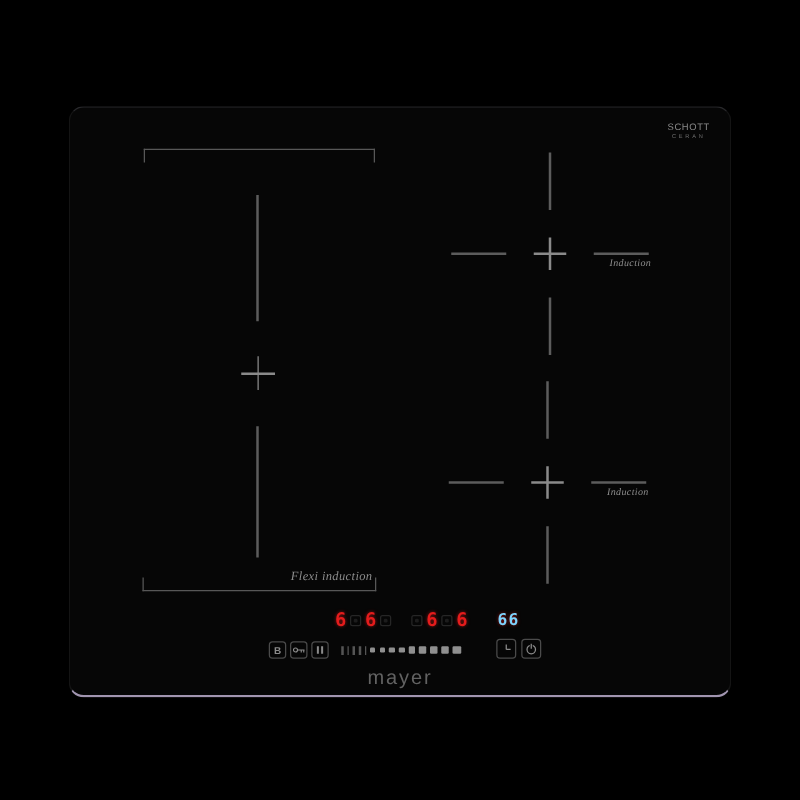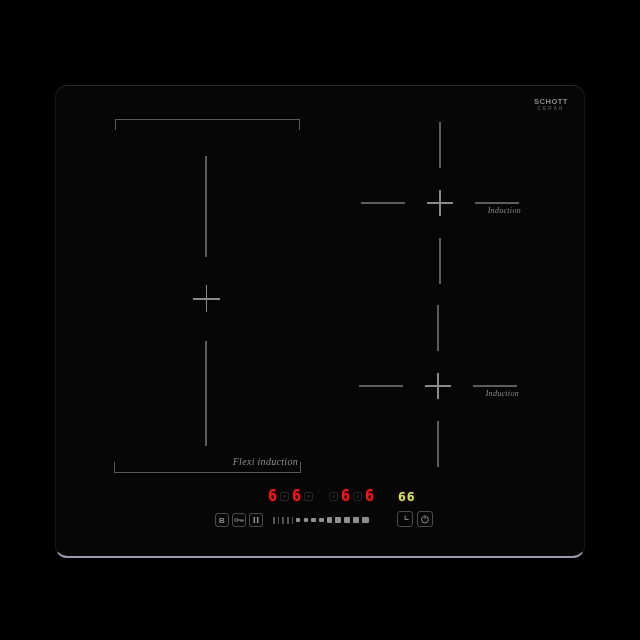--- a/index.html
+++ b/index.html
@@ -12,21 +12,21 @@
     background:#060606;border-radius:12px;
     border-top:1px solid rgba(150,150,160,0.25);
     border-left:1px solid rgba(90,90,95,0.18);
     border-right:1px solid rgba(90,90,95,0.18);
     border-bottom:2px solid rgba(201,186,219,0.8);
     box-sizing:border-box;
   }
   .abs{position:absolute;}
   
   .schott{left:472px;top:12px;width:46px;text-align:center;color:#8b8b8b;}
-  .schott .l1{font-size:7.5px;font-weight:bold;letter-spacing:.5px;line-height:8px;}
+  .schott .l1{font-size:7.5px;font-weight:normal;letter-spacing:.5px;line-height:8px;}
   .schott .l2{font-size:4.5px;letter-spacing:2.2px;line-height:6px;color:#6f6f6f;}
   
   .mark{background:#5c5c5c;}
   .plusmark{background:#8a8a8a;}
   .bracket-top{border-top:1.5px solid #575757;border-left:1.5px solid #575757;border-right:1.5px solid #575757;box-sizing:border-box;}
   .bracket-bottom{border-bottom:1.5px solid #575757;border-left:1.5px solid #575757;border-right:1.5px solid #575757;box-sizing:border-box;}
   .script{font-family:"Liberation Serif", serif;font-style:italic;color:#8d8d8d;font-size:10px;letter-spacing:.3px;}
   
   .led{font-family:"DejaVu Sans Mono", monospace;color:#e41c1c;
        text-shadow:0 0 3px rgba(255,30,30,.55);font-weight:bold;}
@@ -95,21 +95,21 @@
   <div class="abs ledrow" style="left:273px;top:402px;">
     <span class="faint-ic">
         <span class="fi-dot"></span>
       </span>
     <span class="led led-digit" style="color: rgb(228, 28, 28);">6</span>
     <span class="faint-ic">
         <span class="fi-dot"></span>
       </span>
     <span class="led led-digit" style="color: rgb(228, 28, 28);">6</span>
   </div>
-  <div class="abs led led-timer" style="left: 342px; top: 403px; color: #bef264;">66</div>
+  <div class="abs led led-timer" style="left: 342px; top: 403px; color: #7dd3fc;">66</div>
 
   <div class="abs tbtn" style="left:159px;top:427px;">
     <span>B</span>
   </div>
   <div class="abs tbtn" style="left:176px;top:427px;">
     <span>
       <svg width="11" height="8" viewBox="0 0 11 8">
         <circle cx="2.4" cy="4" r="1.6" fill="none" stroke="#8c8c8c" stroke-width="0.9"></circle>
         <line x1="4" y1="4" x2="9.6" y2="4" stroke="#8c8c8c" stroke-width="0.9"></line>
         <line x1="7" y1="4" x2="7" y2="6" stroke="#8c8c8c" stroke-width="0.9"></line>
@@ -154,13 +154,14 @@
   <div class="abs tbtn big" style="left:361px;top:425px;">
     <span>
       <svg width="10" height="10" viewBox="0 0 10 10">
         <circle cx="5" cy="5.6" r="3.4" fill="none" stroke="#8c8c8c" stroke-width="1"></circle>
         <line x1="5" y1="0.6" x2="5" y2="5" stroke="#060606" stroke-width="2.4"></line>
         <line x1="5" y1="1" x2="5" y2="5" stroke="#8c8c8c" stroke-width="1"></line>
       </svg>
     </span>
   </div>
 
+  <div class="abs brand">mayer</div>
 </div>
 
 </body></html>

